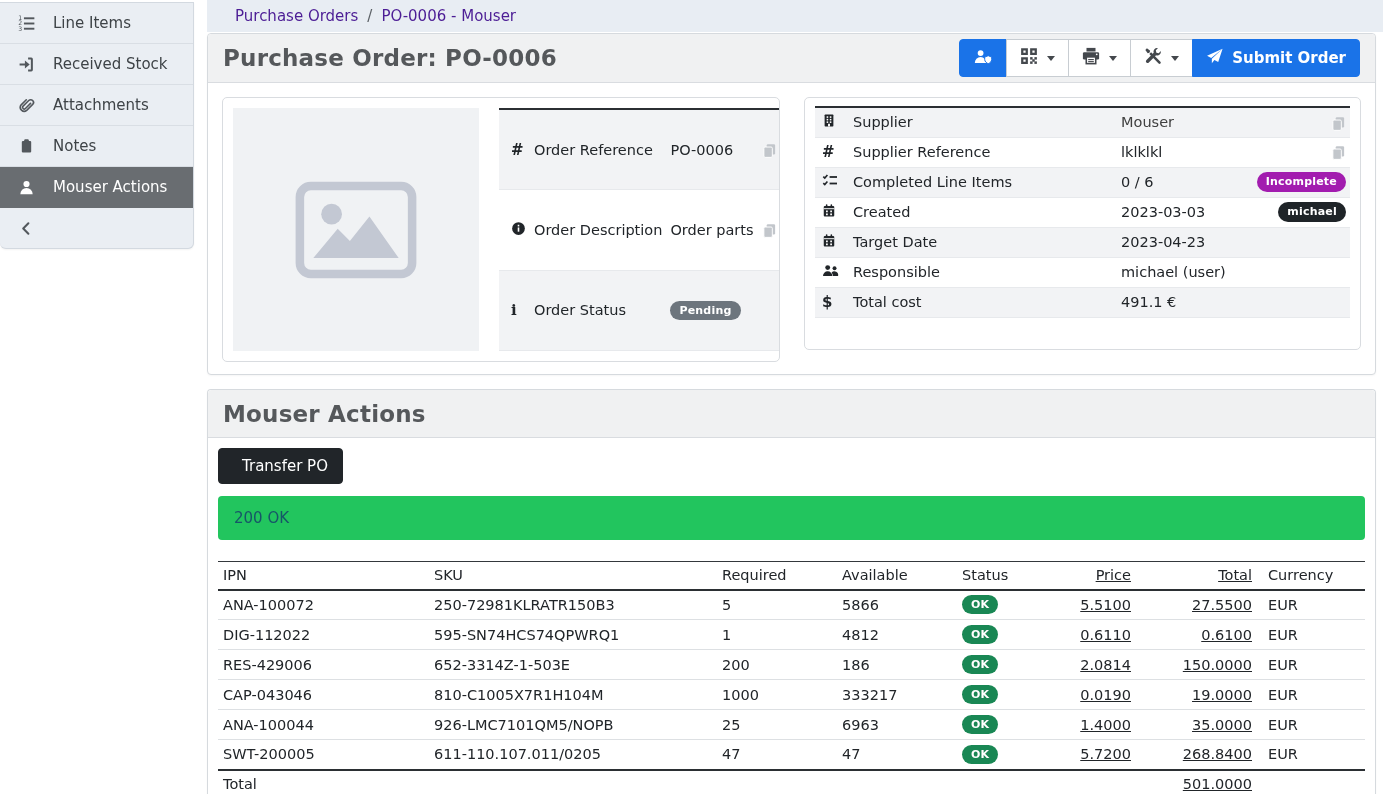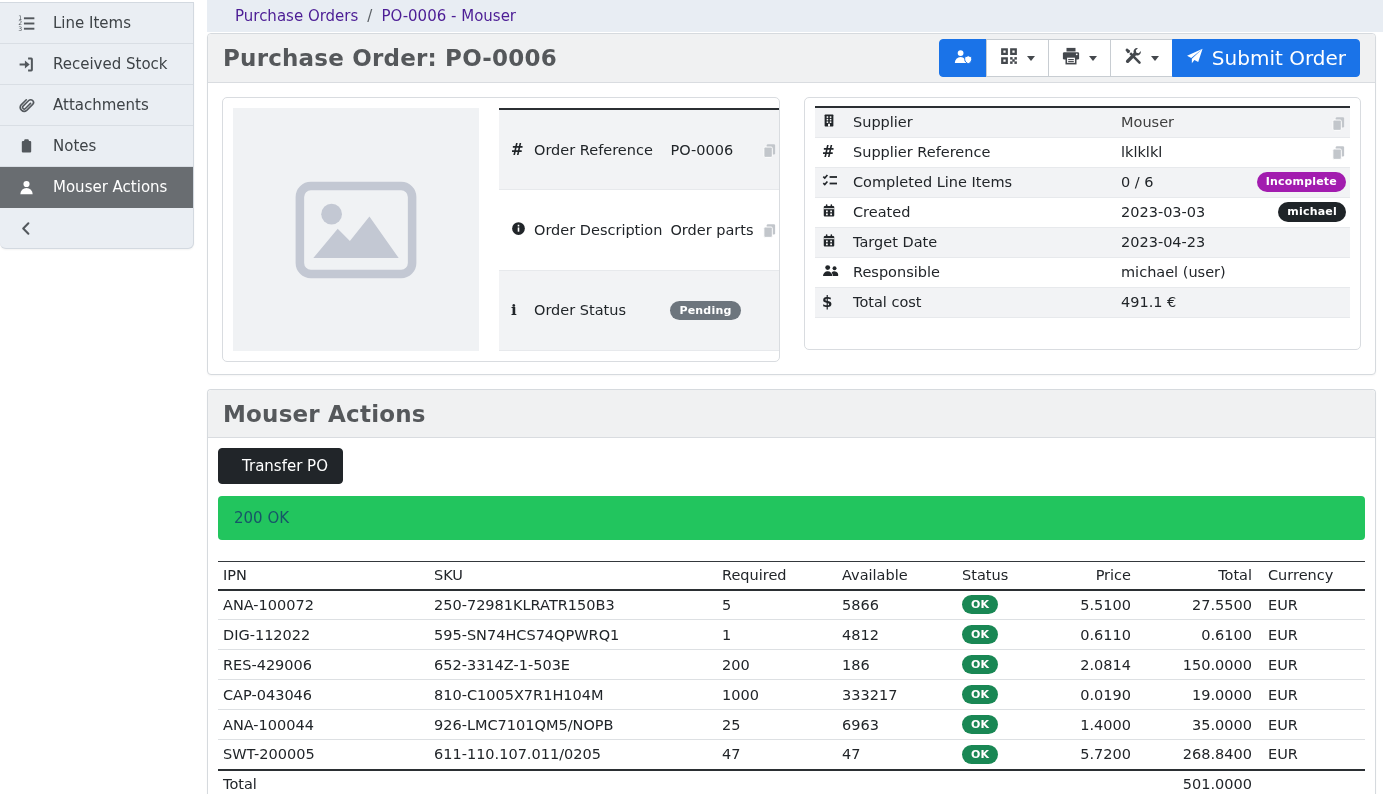--- a/index.html
+++ b/index.html
@@ -81,21 +81,21 @@
   .transfer-btn { display:inline-flex; align-items:center; gap:9px; background:#212529;
     border:1px solid #212529; color:#fff; font-size:15px; padding:0 14px; height:36px;
     border-radius:4px; cursor:pointer; font-family:inherit; margin-left:0; }
   .alert { margin-top:12px; background:#22c55e; color:#175668; padding:13px 16px;
     border-radius:4px; font-size:15px; }
 
   table.results { margin-top:21px; width:100%; border-collapse:collapse; font-size:14.5px; }
   .results th { font-weight:500; text-align:left; padding:4px 8px; height:28px;
     border-top:1px solid #34383c; border-bottom:2px solid #2b2f33; white-space:nowrap; }
   .results td { padding:4px 8px; height:30px; border-bottom:1px solid #dde0e3; white-space:nowrap; }
-  .results th.num, .results td.num { text-align:right; }
+  .results th.num, .results td.num { text-align:right;text-decoration:underline; }
   .results th.first, .results td.first { padding-left:5px; }
   .results tfoot td { border-top:2px solid #2b2f33; height:29px; }
 </style>
 </head>
 <body>
 
 <div class="app">
 
   <aside class="sidebar">
     <nav id="sidebar-list">
@@ -198,21 +198,21 @@
                 </svg></span>
               <span class="caret"></span>
             </button>
             <button class="btn">
               <span><svg viewBox="0 0 16 16" width="18" height="18" fill="currentColor">
                   <path d="M1.2 2.6 2.6 1.2 5.5 3.3 4.8 5 3.3 5.5zM4.7 6.3 6.3 4.7l8.3 8.3a1.13 1.13 0 1 1-1.6 1.6z"></path>
                   <path d="M14.9 3.5a3.2 3.2 0 0 1-4.2 3.8l-6.6 6.6a1.5 1.5 0 0 1-2.1-2.1l6.6-6.6a3.2 3.2 0 0 1 3.8-4.2l-1.9 1.9.5 2.1 2.1.5z"></path>
                 </svg></span>
               <span class="caret"></span>
             </button>
-            <button class="btn btn-primary" style="font-size: 20px;">
+            <button class="btn btn-primary" style="font-size: 15px; font-weight: bold;">
               <span><svg viewBox="0 0 16 16" width="17" height="17" fill="#fff">
                   <path d="M15.6.7 1 7.4l3.9 2zM5.5 10v4.3l2.4-2.9 3.6 1.8L15.6.7 5.5 10z"></path>
                 </svg></span>
               <span>Submit Order</span>
             </button>
           </div>
       </header>
       <div class="panel-body main-body">
         <div class="card left-card">
           <div class="image-box">

